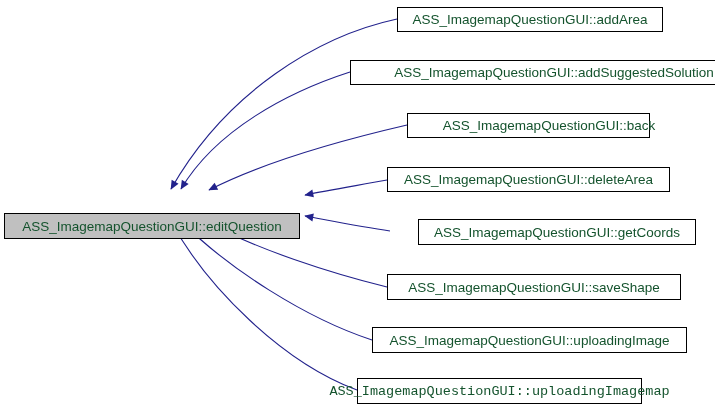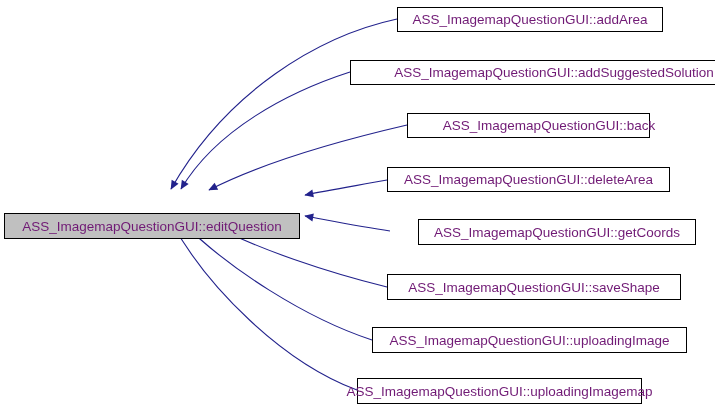--- a/index.html
+++ b/index.html
@@ -20,21 +20,21 @@
     left: 0;
     top: 0;
     width: 715px;
     height: 413px;
   }
   .node {
     position: absolute;
     box-sizing: border-box;
     background: #ffffff;
     border: 1px solid #000000;
-    color: #701a75;
+    color: #14532d;
     font-size: 13.5px;
     display: flex;
     align-items: center;
     justify-content: center;
     white-space: nowrap;
     cursor: pointer;
   }
   .node--center {
     background: #c0c0c0;
     cursor: default;
@@ -72,15 +72,15 @@
   <div class="node" style="left:407px; top:113px; width:243px; height:25px;padding-left:41px;">ASS_ImagemapQuestionGUI::back</div>
 
   <div class="node" style="left:387px; top:167px; width:283px; height:25px;">ASS_ImagemapQuestionGUI::deleteArea</div>
 
   <div class="node" style="left:390px; top:219px; width:278px; height:26px;margin-left:28px;">ASS_ImagemapQuestionGUI::getCoords</div>
 
   <div class="node" style="left:387px; top:274px; width:294px; height:26px;">ASS_ImagemapQuestionGUI::saveShape</div>
 
   <div class="node" style="left:372px; top:327px; width:315px; height:26px;">ASS_ImagemapQuestionGUI::uploadingImage</div>
 
-  <div class="node" style="left:357px; top:378px; width:285px; height:26px;">ASS_ImagemapQuestionGUI::uploadingImagemap</div>
+  <div class="node" style="left:357px; top:378px; width:285px; height:26px;font-family:Liberation Mono, monospace;">ASS_ImagemapQuestionGUI::uploadingImagemap</div>
 
 </div>
 
 </body></html>

